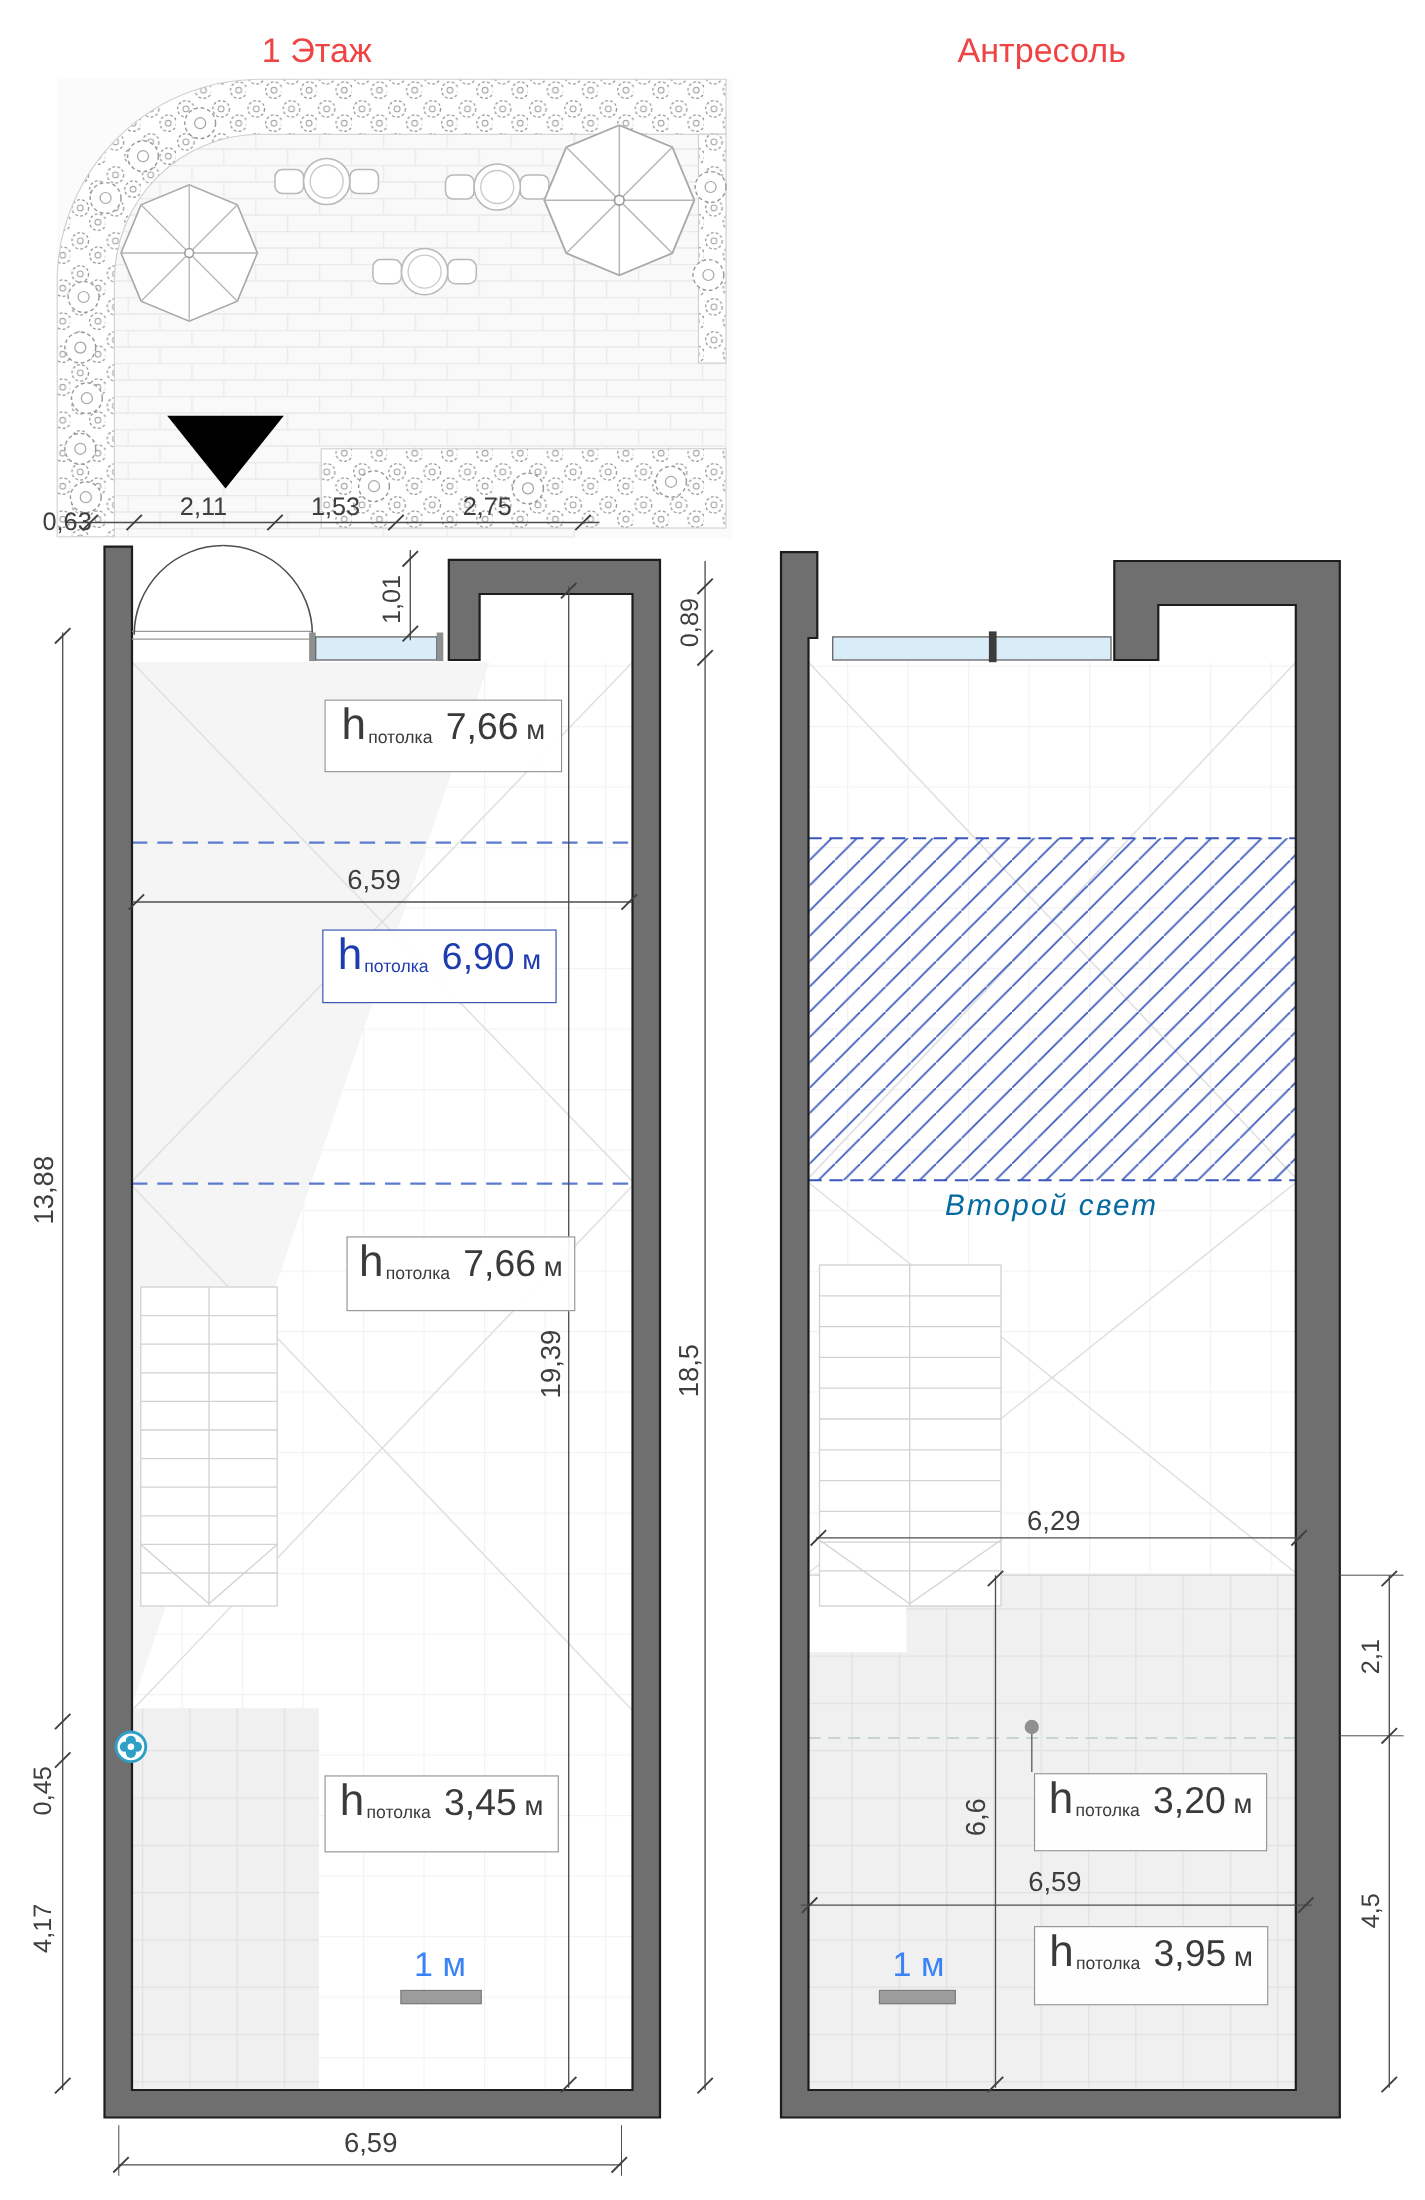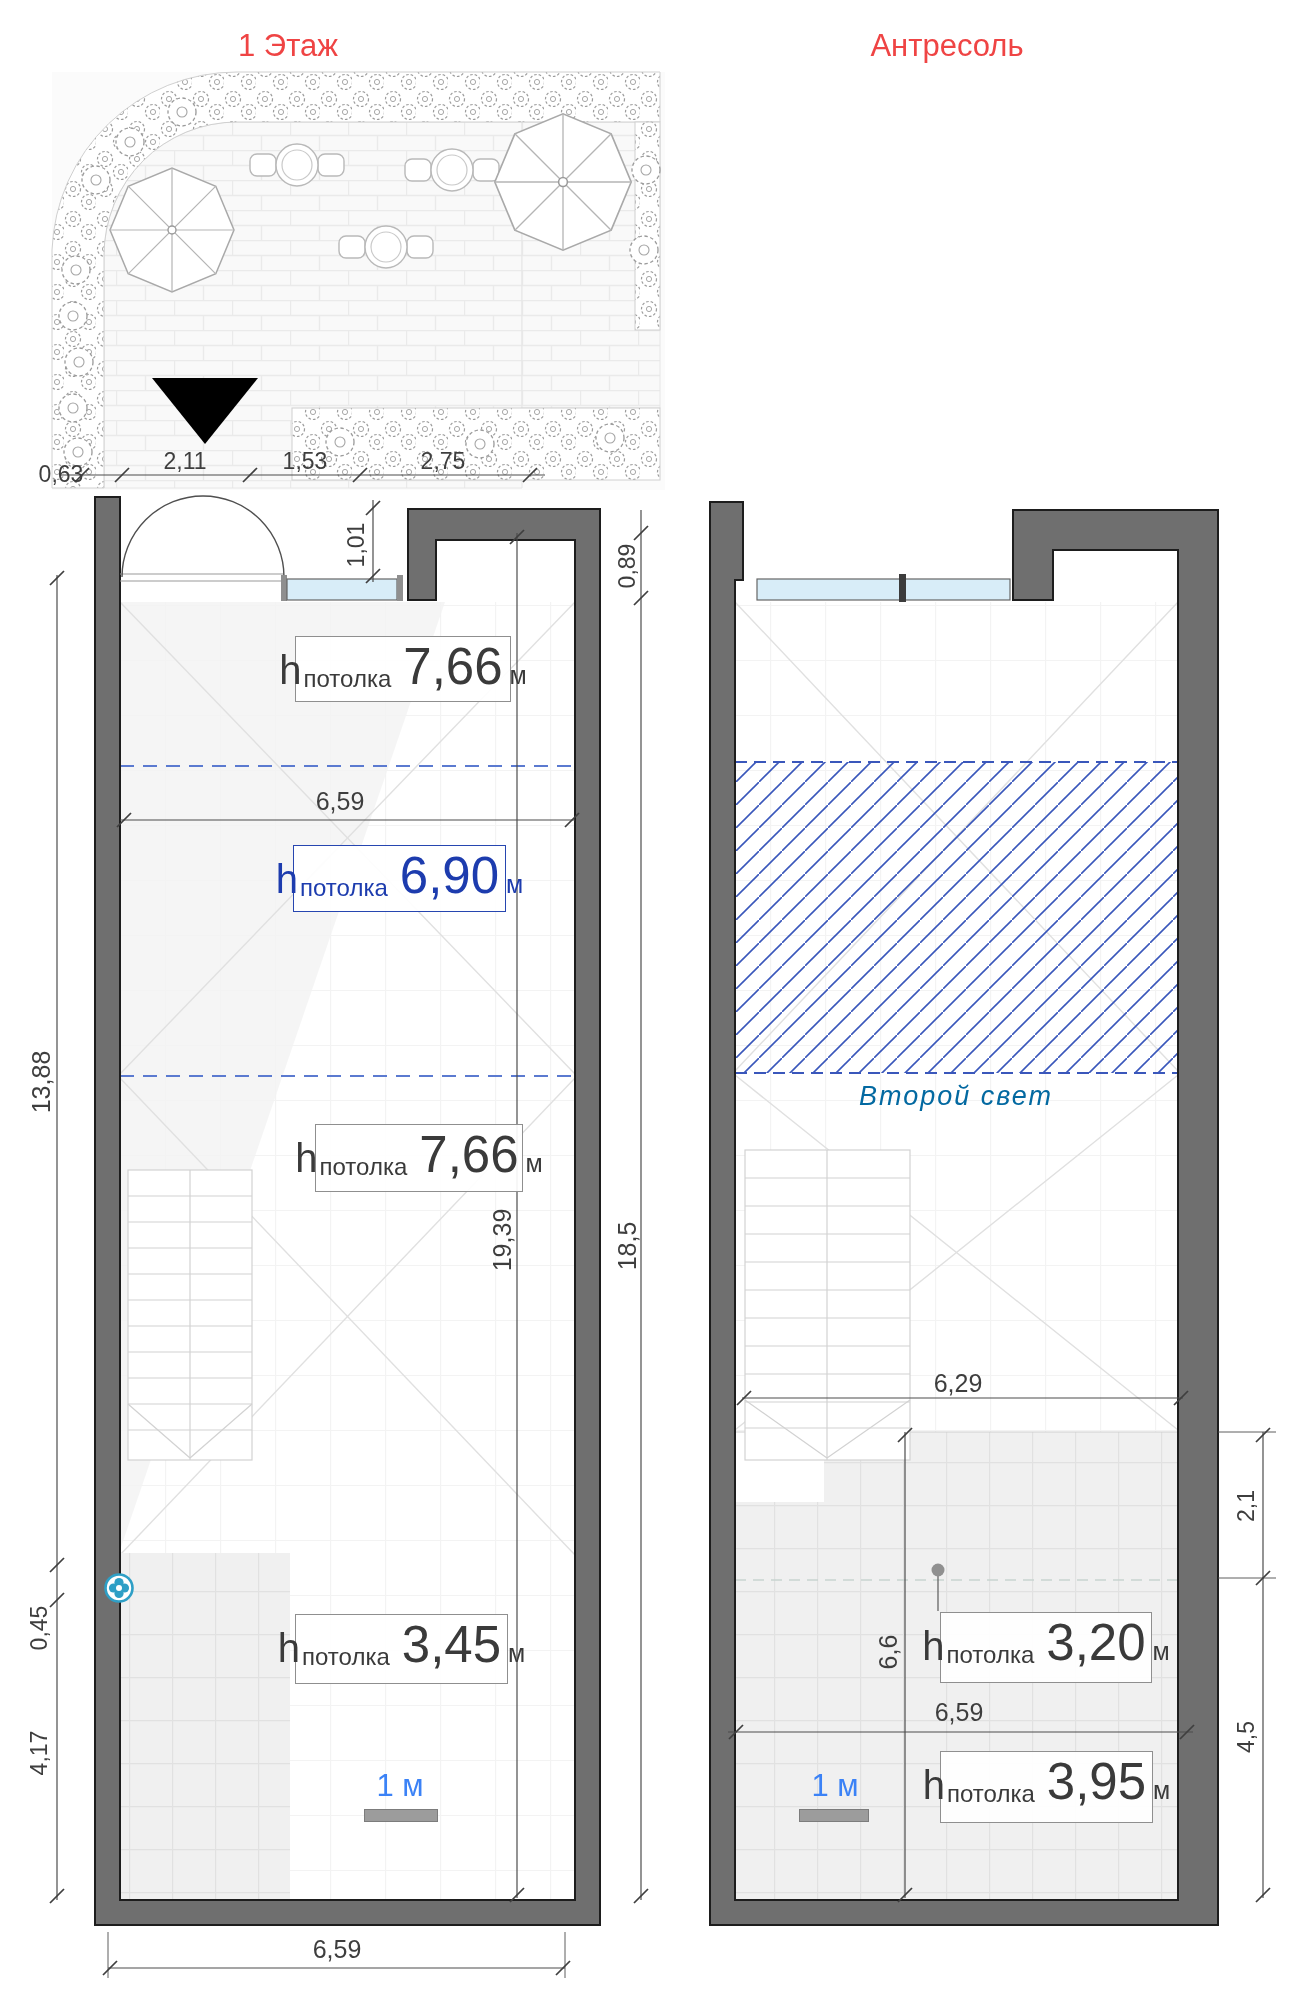--- a/index.html
+++ b/index.html
@@ -10,22 +10,22 @@
   .dim{position:absolute;transform:translate(-50%,-50%);font-size:25px;color:#3e3e3e;white-space:nowrap;}
   .dim.sm{font-size:23px;}
   .rot{transform:translate(-50%,-50%) rotate(-90deg);}
   .void-label{position:absolute;transform:translate(-50%,-50%);font-size:27px;font-style:italic;
               color:#0369a1;letter-spacing:2px;white-space:nowrap;}
   .scale-txt{position:absolute;transform:translate(-50%,-50%);font-size:31px;color:#3b82f6;white-space:nowrap;}
   .celab{position:absolute;background:rgba(255,255,255,.92);border:1.6px solid #8f8f8f;
          display:flex;align-items:baseline;justify-content:center;color:#3a3a3a;padding:0 6px;box-sizing:border-box;}
   .celab.blue{border-color:#2746b0;color:#1d3cae;}
   .celab .h{font-size:40px;}
-  .celab .sub{font-size:24px;position:relative;top:3px;margin-left:2px;}
-  .celab .val{font-size:51px;margin-left:12px;}
+  .celab .sub{font-size:16px;position:relative;top:3px;margin-left:2px;}
+  .celab .val{font-size:34px;margin-left:12px;}
   .celab .unit{font-size:25px;margin-left:7px;}
 </style>
 </head>
 <body>
 
 <div class="canvas">
 
 <svg class="base" width="1295" height="2000" viewBox="0 0 1295 2000">
   <defs>
     <pattern id="fl" width="32" height="30" patternUnits="userSpaceOnUse">

